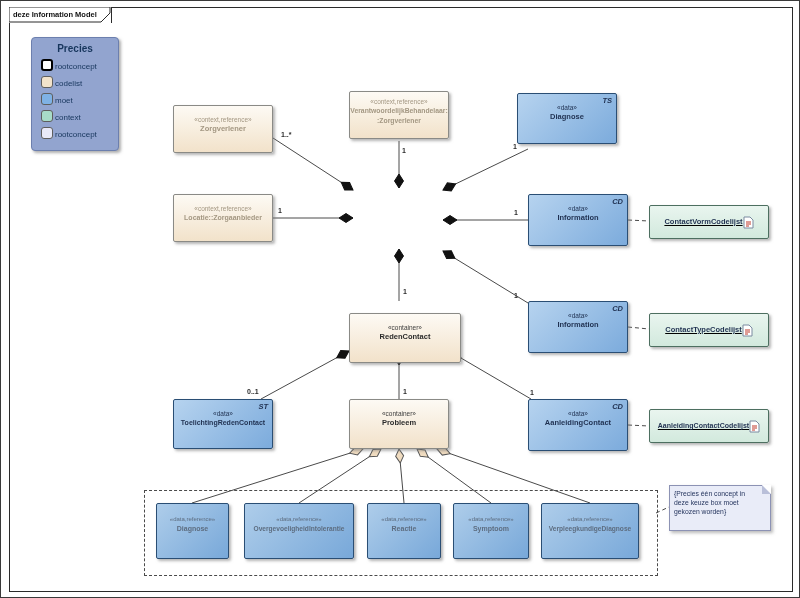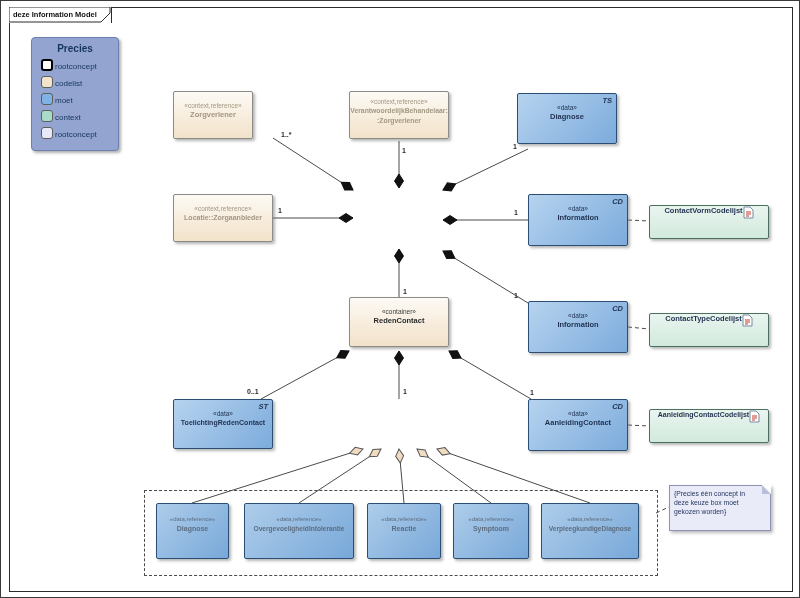--- a/index.html
+++ b/index.html
@@ -25,21 +25,21 @@
   .ctx .st,.ctx .nm{color:#a39782;}
   .container-n{background:linear-gradient(180deg,#fdfaf4 0%,#f2e2ca 100%);border:1px solid #8a8a86;color:#2b2b2b;}
   .container-n .st{color:#3c3c3c;}
   .data-n{background:linear-gradient(135deg,#b6d3ef 0%,#7cabdc 100%);border:1px solid #2a4e74;color:#1f3050;}
   .data-n .st{color:#1f3050;}
   .dataref{background:linear-gradient(135deg,#aecdea 0%,#78a8d9 100%);border:1px solid #2a4e74;color:#5d6d80;}
   .dataref .st{color:#5d6d80;padding-top:11px;}
   .dataref .nm{color:#5d6d80;}
   .root-n{background:linear-gradient(180deg,#ffffff 0%,#ececec 100%);border:3px solid #0a0a0a;color:#111;}
   .root-n .st{color:#222;padding-top:10px;}
-  .codelist-n{background:linear-gradient(180deg,#e9f5ef 0%,#d2e9dd 100%);border:1px solid #4d6f60;display:flex;justify-content:center;}
+  .codelist-n{background:linear-gradient(180deg,#e9f5ef 0%,#d2e9dd 100%);border:1px solid #4d6f60;display:flex;align-items:center;justify-content:center;text-decoration:underline;}
   .codelist-n .nm{font-size:7.5px;font-weight:bold;color:#1f3050;}
   .mult{position:absolute;font-size:7px;font-weight:bold;color:#2b2b2b;white-space:nowrap;}
   .dashed-group{position:absolute;left:143px;top:489px;width:512px;height:84px;border:1px dashed #4a4a4a;}
   .note{position:absolute;left:668px;top:484px;width:102px;height:46px;background:#e9ecf8;border:1px solid #8c92b4;box-shadow:2px 2px 3px rgba(120,120,120,.5);box-sizing:border-box;}
   .note::before{content:"";position:absolute;top:-1px;right:-1px;border-style:solid;border-width:0 9px 9px 0;border-color:#fff #fff #b9bfd9 #b9bfd9;}
   .note .nt{font-size:6.8px;color:#25355e;padding:3px 10px 0 4px;text-align:left;line-height:9px;}
 </style>
 </head>
 <body>
 
@@ -115,21 +115,21 @@
     <div class="lg-row">
       <span class="sw" style="background-color: rgb(168, 220, 200);"></span>
       <span class="lg-lbl">context</span>
     </div>
     <div class="lg-row">
       <span class="sw" style="background-color: rgb(232, 233, 248);"></span>
       <span class="lg-lbl">rootconcept</span>
     </div>
   </div>
 
-  <div class="node ctx" style="left:172px;top:90px;width:80px;height:48px">
+  <div class="node ctx" style="left:172px;top:104px;width:100px;height:48px">
     <div class="st">«context,reference»</div>
     <div class="nm">Zorgverlener</div>
   </div>
   <div class="node ctx" style="left:348px;top:90px;width:100px;height:48px">
     <div class="st" style="padding-top:5px">«context,reference»</div>
     <div class="nm" style="font-size:6.8px">VerantwoordelijkBehandelaar:</div>
     <div class="nm" style="font-size:6.8px">:Zorgverlener</div>
   </div>
   <div class="node data-n" style="left:516px;top:92px;width:100px;height:51px">
     <span class="tag">TS</span>
@@ -147,41 +147,45 @@
     <div class="nm">Information</div>
   </div>
   <div class="node codelist-n" style="left:648px;top:204px;width:120px;height:34px">
     <span class="nm">ContactVormCodelijst</span>
     <svg width="11" height="13">
         <path d="M1,1 h6 l3,3 v8 h-9 z" fill="#fff" stroke="#7a8aa0" stroke-width="1"></path>
         <path d="M3,6 h5 M3,8 h5 M3,10 h3" stroke="#c0392b" stroke-width="1" fill="none"></path>
       </svg>
   </div>
 
-  <div class="node container-n" style="left:348px;top:296px;width:100px;height:50px">
+  <div class="node container-n" style="left:348px;top:312px;width:112px;height:50px">
     <div class="st">«container»</div>
     <div class="nm">RedenContact</div>
   </div>
   <div class="node data-n" style="left:527px;top:300px;width:100px;height:52px">
     <span class="tag">CD</span>
     <div class="st">«data»</div>
     <div class="nm">Information</div>
   </div>
   <div class="node codelist-n" style="left:648px;top:312px;width:120px;height:34px">
     <span class="nm">ContactTypeCodelijst</span>
     <svg width="11" height="13">
         <path d="M1,1 h6 l3,3 v8 h-9 z" fill="#fff" stroke="#7a8aa0" stroke-width="1"></path>
         <path d="M3,6 h5 M3,8 h5 M3,10 h3" stroke="#c0392b" stroke-width="1" fill="none"></path>
       </svg>
   </div>
 
   <div class="node data-n" style="left:172px;top:398px;width:100px;height:50px">
     <span class="tag">ST</span>
     <div class="st">«data»</div>
     <div class="nm" style="font-size:7px">ToelichtingRedenContact</div>
+  </div>
+  <div class="node container-n" style="left:348px;top:398px;width:100px;height:50px">
+    <div class="st">«container»</div>
+    <div class="nm">Probleem</div>
   </div>
   <div class="node data-n" style="left:527px;top:398px;width:100px;height:52px">
     <span class="tag">CD</span>
     <div class="st">«data»</div>
     <div class="nm">AanleidingContact</div>
   </div>
   <div class="node codelist-n" style="left:648px;top:408px;width:120px;height:34px">
     <span class="nm" style="font-size:7px">AanleidingContactCodelijst</span>
     <svg width="11" height="13">
         <path d="M1,1 h6 l3,3 v8 h-9 z" fill="#fff" stroke="#7a8aa0" stroke-width="1"></path>

